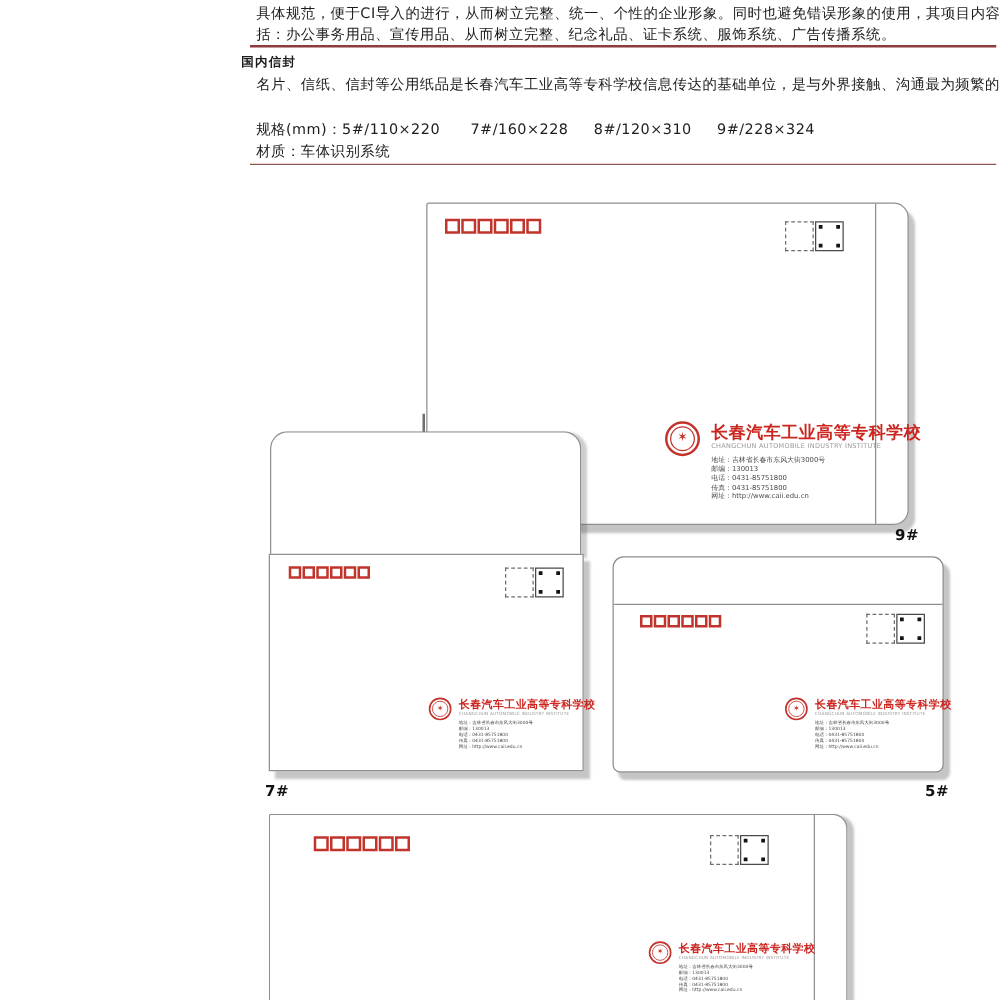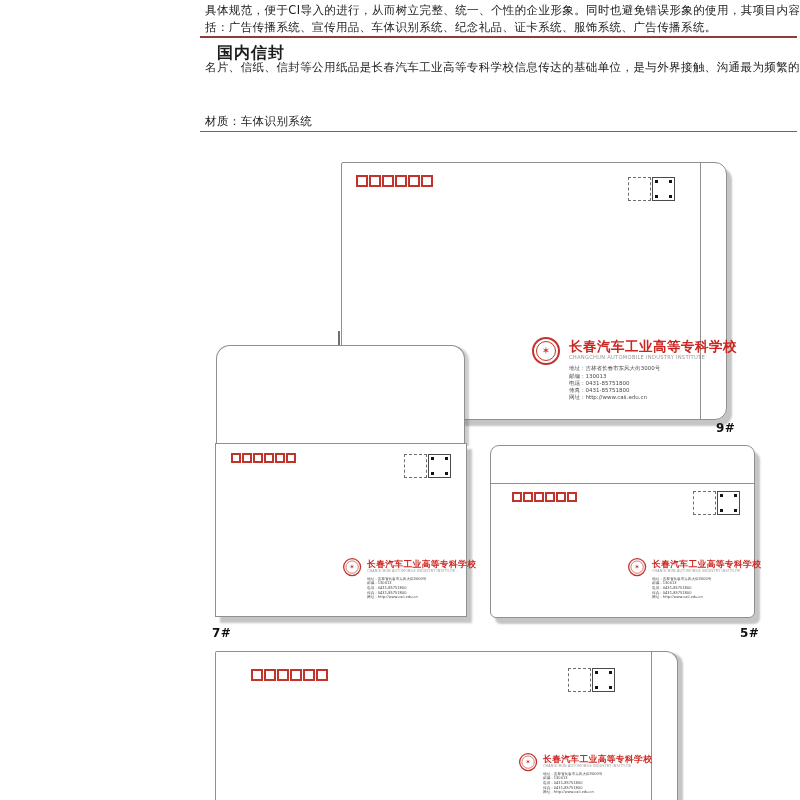--- a/index.html
+++ b/index.html
@@ -9,21 +9,21 @@
     background:#ffffff; font-family:"DejaVu Sans","Liberation Sans",sans-serif;
     color:#1c1c1c;
   }
   
   .intro { position:absolute; left:205px; top:2px; width:592px;
     font-size:11.5px; line-height:16.5px; letter-spacing:.4px; font-weight:500; }
   .intro div, .bodytext div { white-space:nowrap; }
   .divider { position:absolute; left:200px; width:597px; }
   .divider-red   { top:36px; height:2px; background:#8e3b3b; }
   .divider-brown { top:131px; height:1px; background:#8a5a50; }
-  .sec-title { position:absolute; left:217px; top:43px; font-size:16px; font-weight:bold; letter-spacing:1px; }
+  .sec-title { position:absolute; left:193px; top:43px; font-size:10px; font-weight:bold; letter-spacing:1px; }
   .bodytext { position:absolute; left:205px; top:58px; width:592px;
     font-size:11.5px; line-height:18.5px; letter-spacing:.4px; }
   .spec { position:absolute; left:205px; top:96px; font-size:11.5px; letter-spacing:.4px; white-space:pre; }
   .material { position:absolute; left:205px; top:114px; font-size:11.5px; letter-spacing:.4px; }
 
   
   .env { position:absolute; background:#fff; border:1px solid #8f8f8f; }
   .sh  { box-shadow:5px 6px 2px rgba(90,90,90,.35); }
   .env9 { left:341px; top:162px; width:386px; height:258px; border-radius:2px 12px 12px 4px; }
   .env7-flap { position:absolute; left:216px; top:345px; width:249px; height:99px;
@@ -77,27 +77,28 @@
   .lbl7 { left:212px; top:626px; }
   .lbl5 { left:740px; top:626px; }
 </style>
 </head>
 <body>
 
 <div id="screen">
 
   <div class="intro">
     <div>具体规范，便于CI导入的进行，从而树立完整、统一、个性的企业形象。同时也避免错误形象的使用，其项目内容主要包</div>
-    <div>括：广告传播系统、宣传用品、车体识别系统、纪念礼品、证卡系统、服饰系统、广告传播系统。</div>
+    <div>括：办公事务用品、宣传用品、从而树立完整、纪念礼品、证卡系统、服饰系统、广告传播系统。</div>
   </div>
   <div class="divider divider-red"></div>
   <div class="sec-title">国内信封</div>
   <div class="bodytext">
     <div>名片、信纸、信封等公用纸品是长春汽车工业高等专科学校信息传达的基础单位，是与外界接触、沟通最为频繁的媒体，</div>
   </div>
+  <div class="spec">规格(mm)：5#/110×220      7#/160×228     8#/120×310     9#/228×324</div>
   <div class="material">材质：车体识别系统</div>
   <div class="divider divider-brown"></div>
 
   <div class="env env9 sh">
     <div class="pboxes pb-lg" style="left:14px; top:12px;">
       <i></i>
         <i></i>
         <i></i>
         <i></i>
         <i></i>

